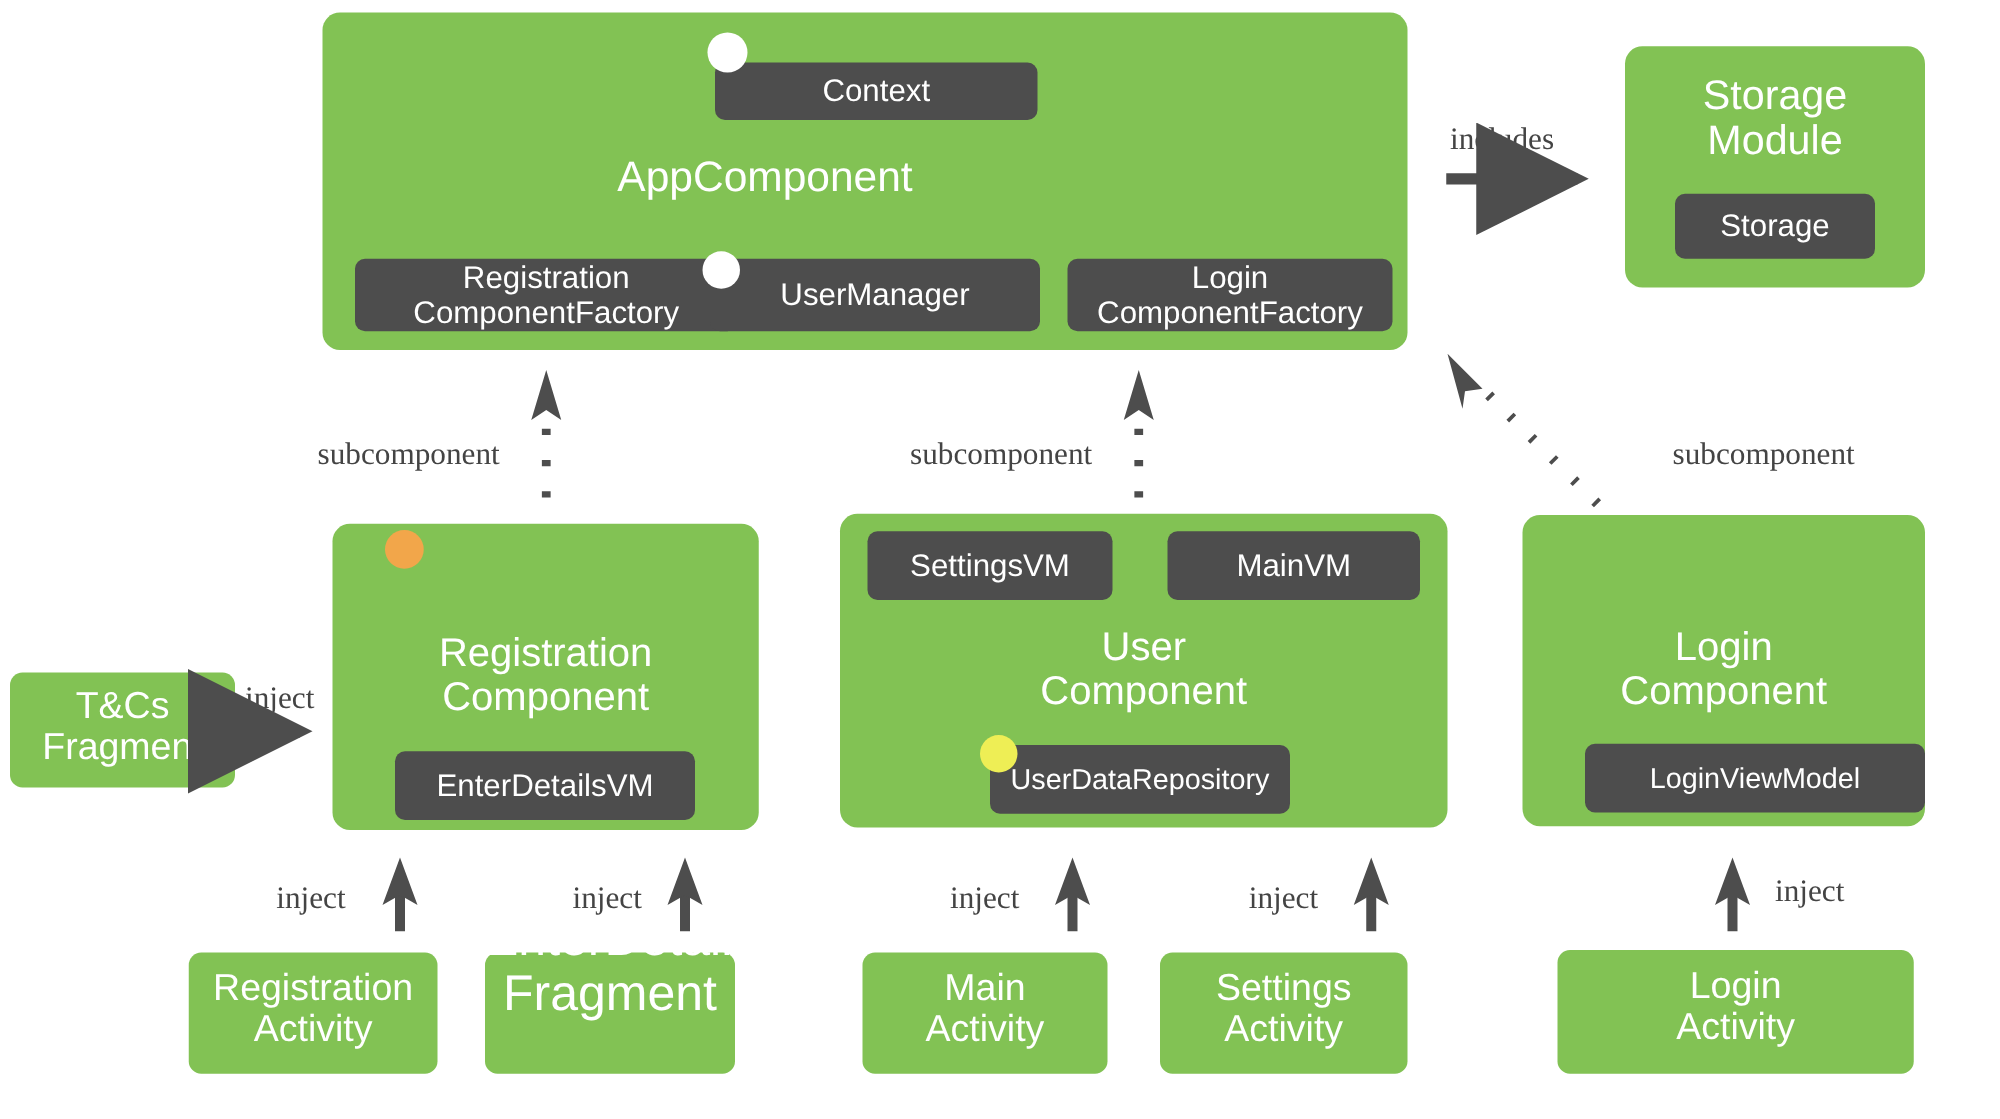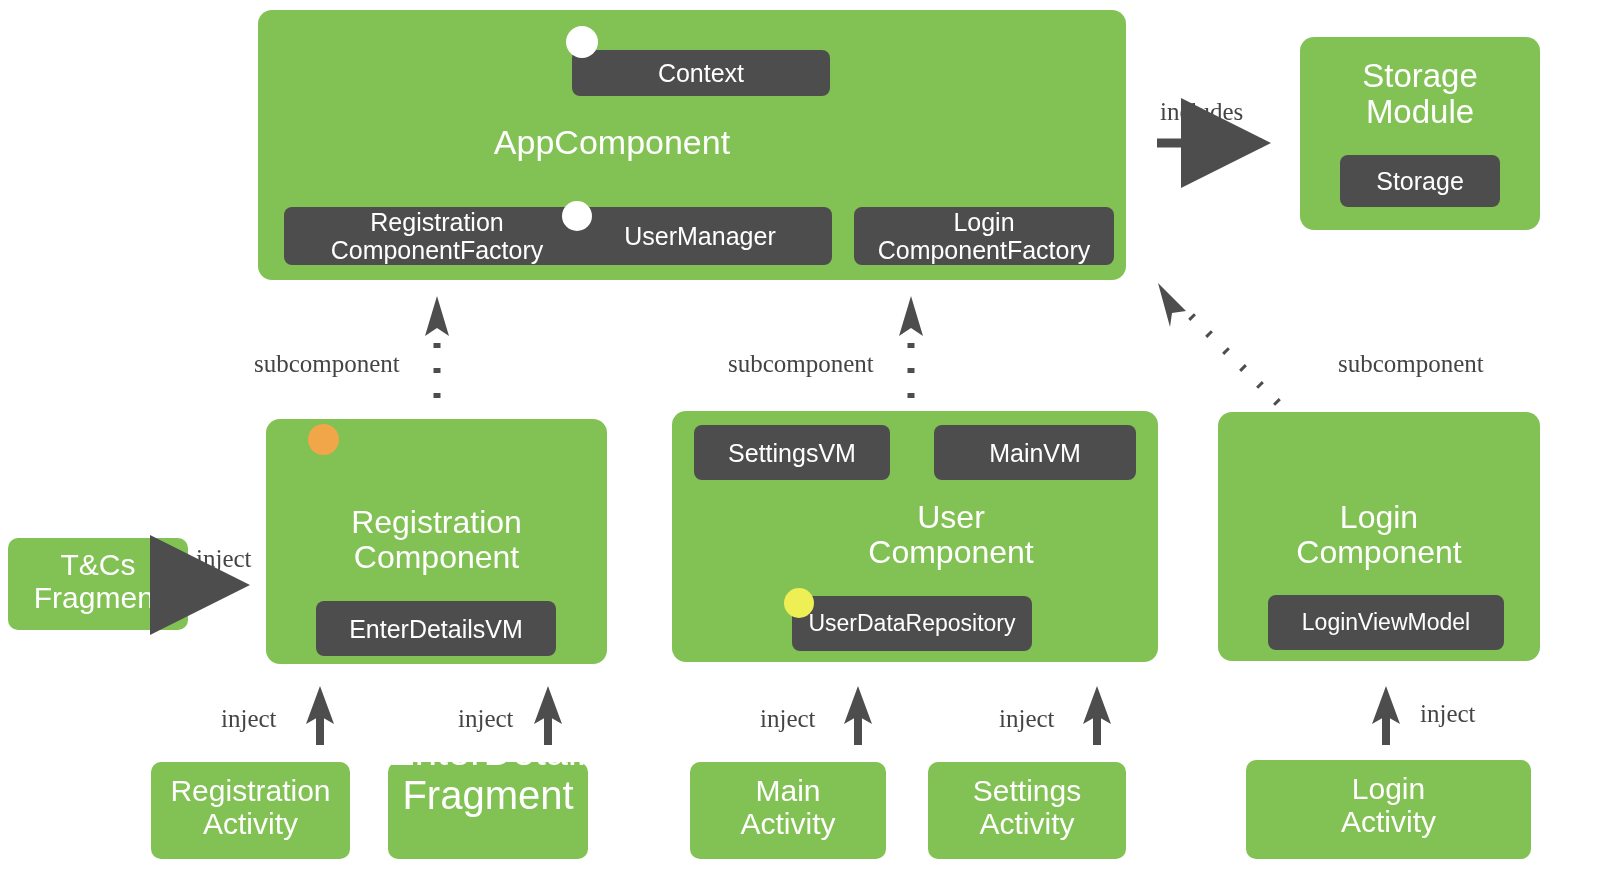--- a/index.html
+++ b/index.html
@@ -93,31 +93,31 @@
 
   <div class="edge-label" style="left:1160px; top:98px;">includes</div>
 
   <div class="gbox" style="left:266px; top:419px; width:341px; height:245px;"></div>
   <div class="gtitle" style="left:266px; top:505px; width:341px; font-size:32px;">Registration
 Component</div>
   <div class="dot" style="left:308px; top:424px; width:31px; height:31px; background:#f2a64a;"></div>
   <div class="chip" style="left:316px; top:601px; width:240px; height:55px;">EnterDetailsVM</div>
 
   <div class="gbox" style="left:672px; top:411px; width:486px; height:251px;"></div>
-  <div class="gtitle" style="left:672px; top:500px; width:486px; font-size:32px;padding-left:36px;">User
+  <div class="gtitle" style="left:672px; top:500px; width:486px; font-size:32px;">User
 Component</div>
   <div class="chip" style="left:694px; top:425px; width:196px; height:55px;">SettingsVM</div>
   <div class="chip" style="left:934px; top:425px; width:202px; height:55px;">MainVM</div>
   <div class="chip small-text" style="left:792px; top:596px; width:240px; height:55px;">UserDataRepository</div>
   <div class="dot" style="left:784px; top:588px; width:30px; height:30px; background:#eeee55;"></div>
 
   <div class="gbox" style="left:1218px; top:412px; width:322px; height:249px;"></div>
   <div class="gtitle" style="left:1218px; top:500px; width:322px; font-size:32px;">Login
 Component</div>
-  <div class="chip small-text" style="left:1268px; top:595px; width:236px; height:55px;">LoginViewModel</div>
+  <div class="chip small-text" style="left:1268px; top:595px; width:272px; height:55px;">LoginViewModel</div>
 
   <div class="edge-label" style="left:254px; top:350px;">subcomponent</div>
   <div class="edge-label" style="left:728px; top:350px;">subcomponent</div>
   <div class="edge-label" style="left:1338px; top:350px;">subcomponent</div>
 
   <div class="gbox small" style="left:8px; top:538px; width:180px; height:92px;"></div>
   <div class="gtitle" style="left:8px; top:548px; width:180px; font-size:30px;">T&amp;Cs
 Fragment</div>
   <div class="edge-label" style="left:196px; top:545px;">inject</div>
 

